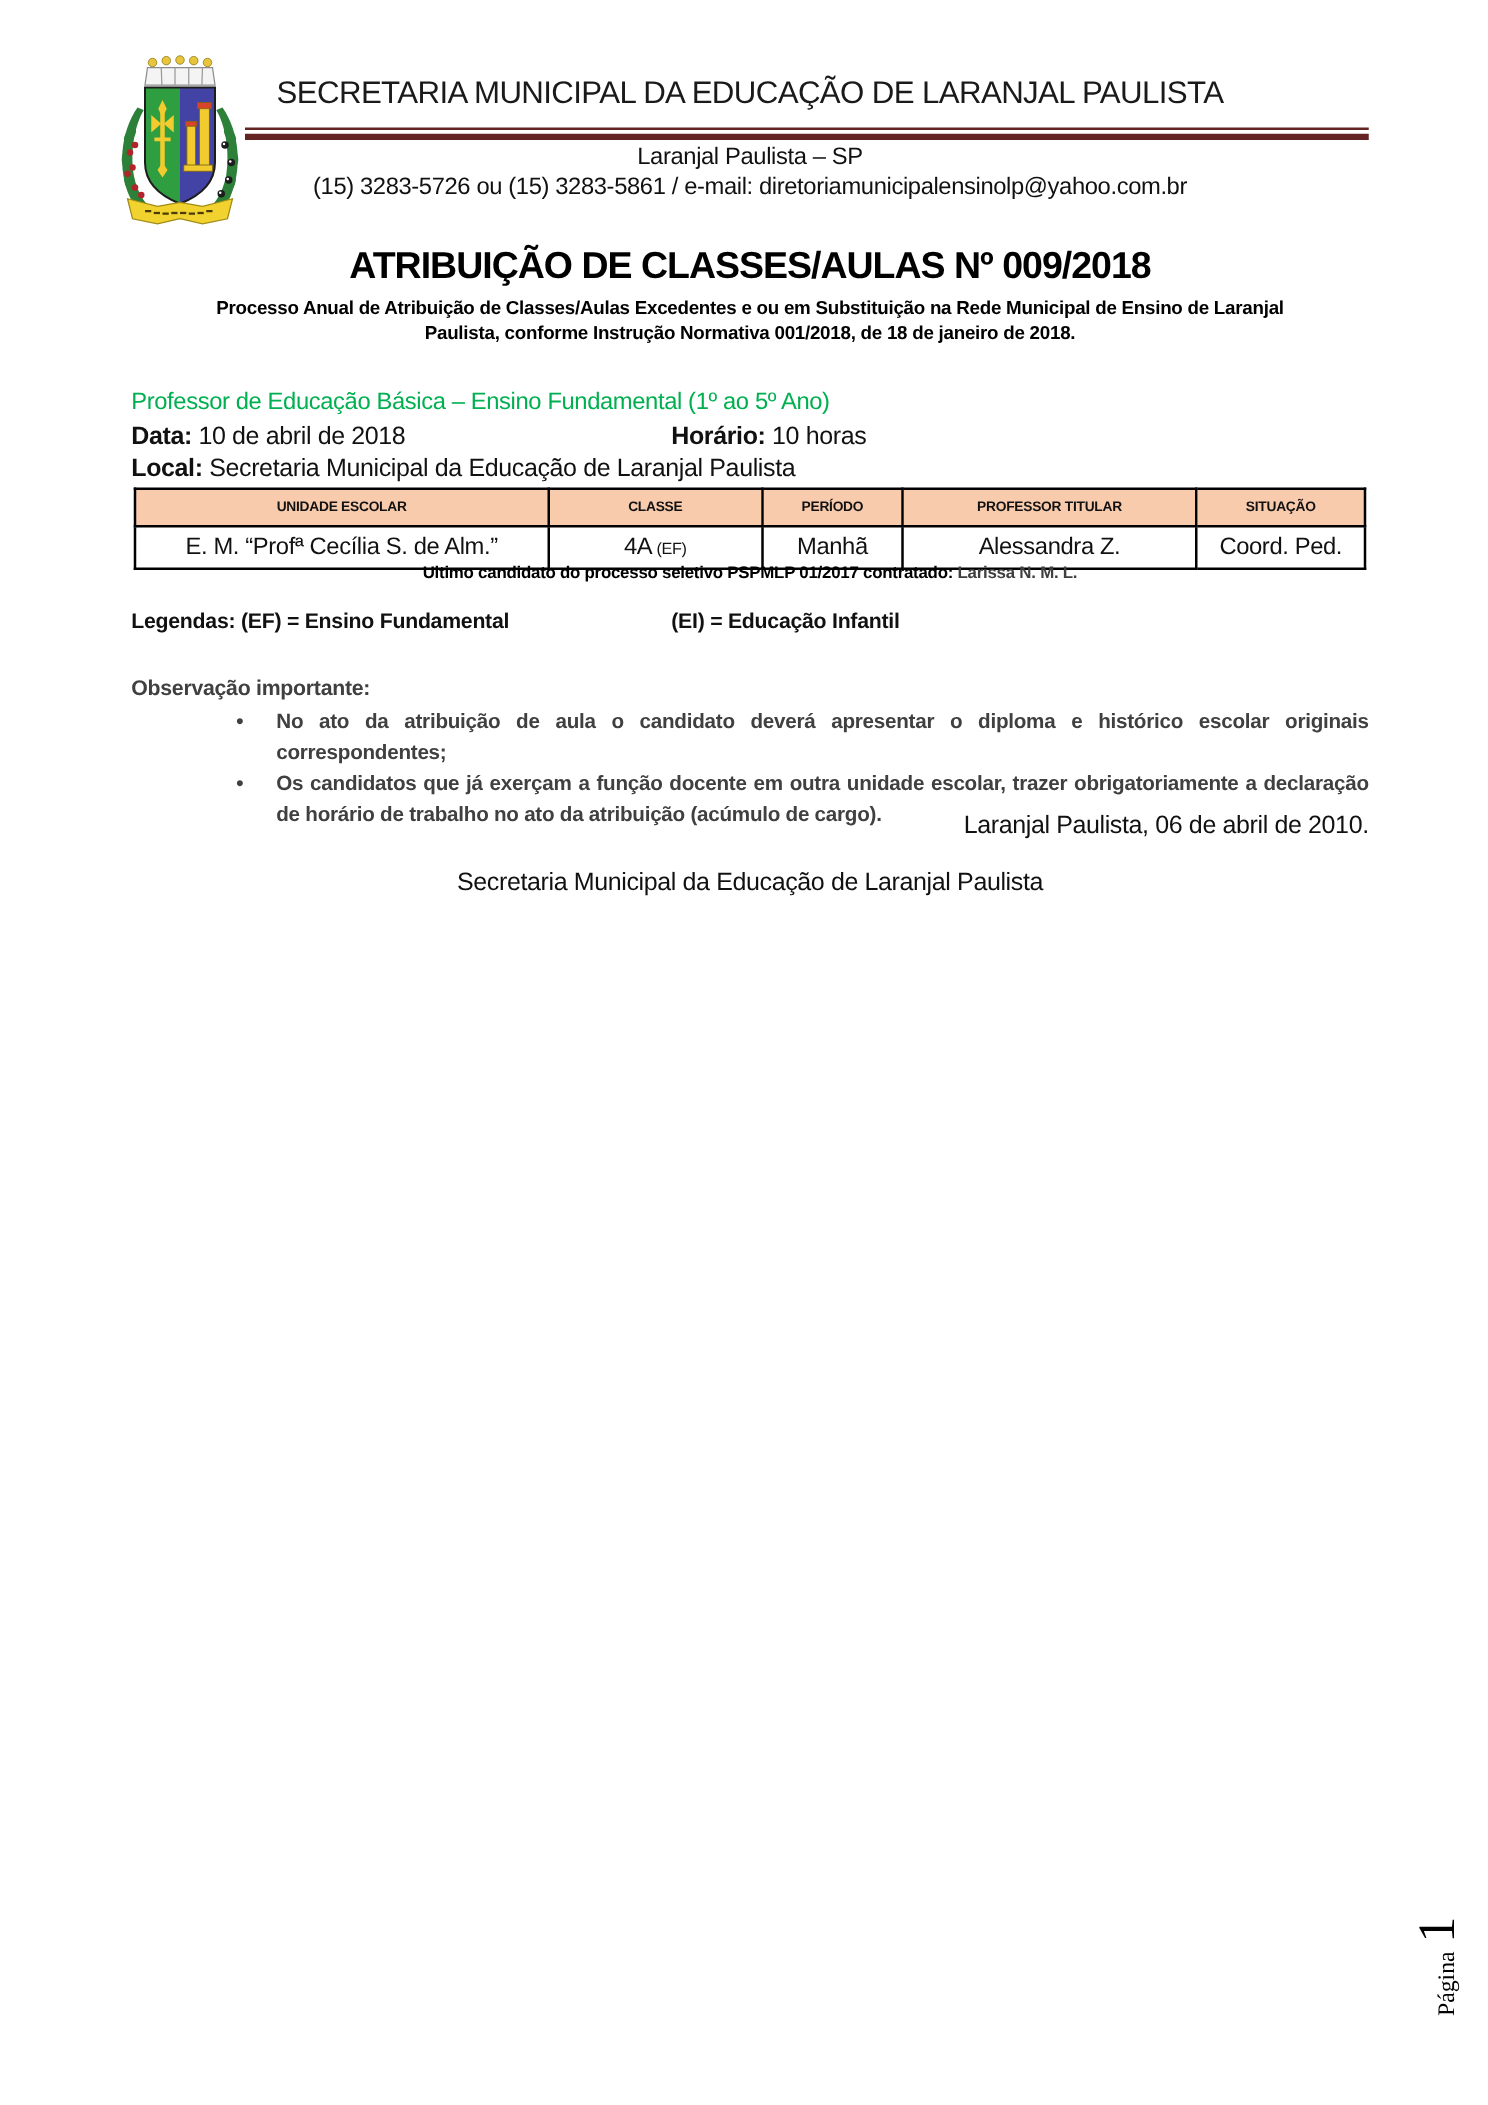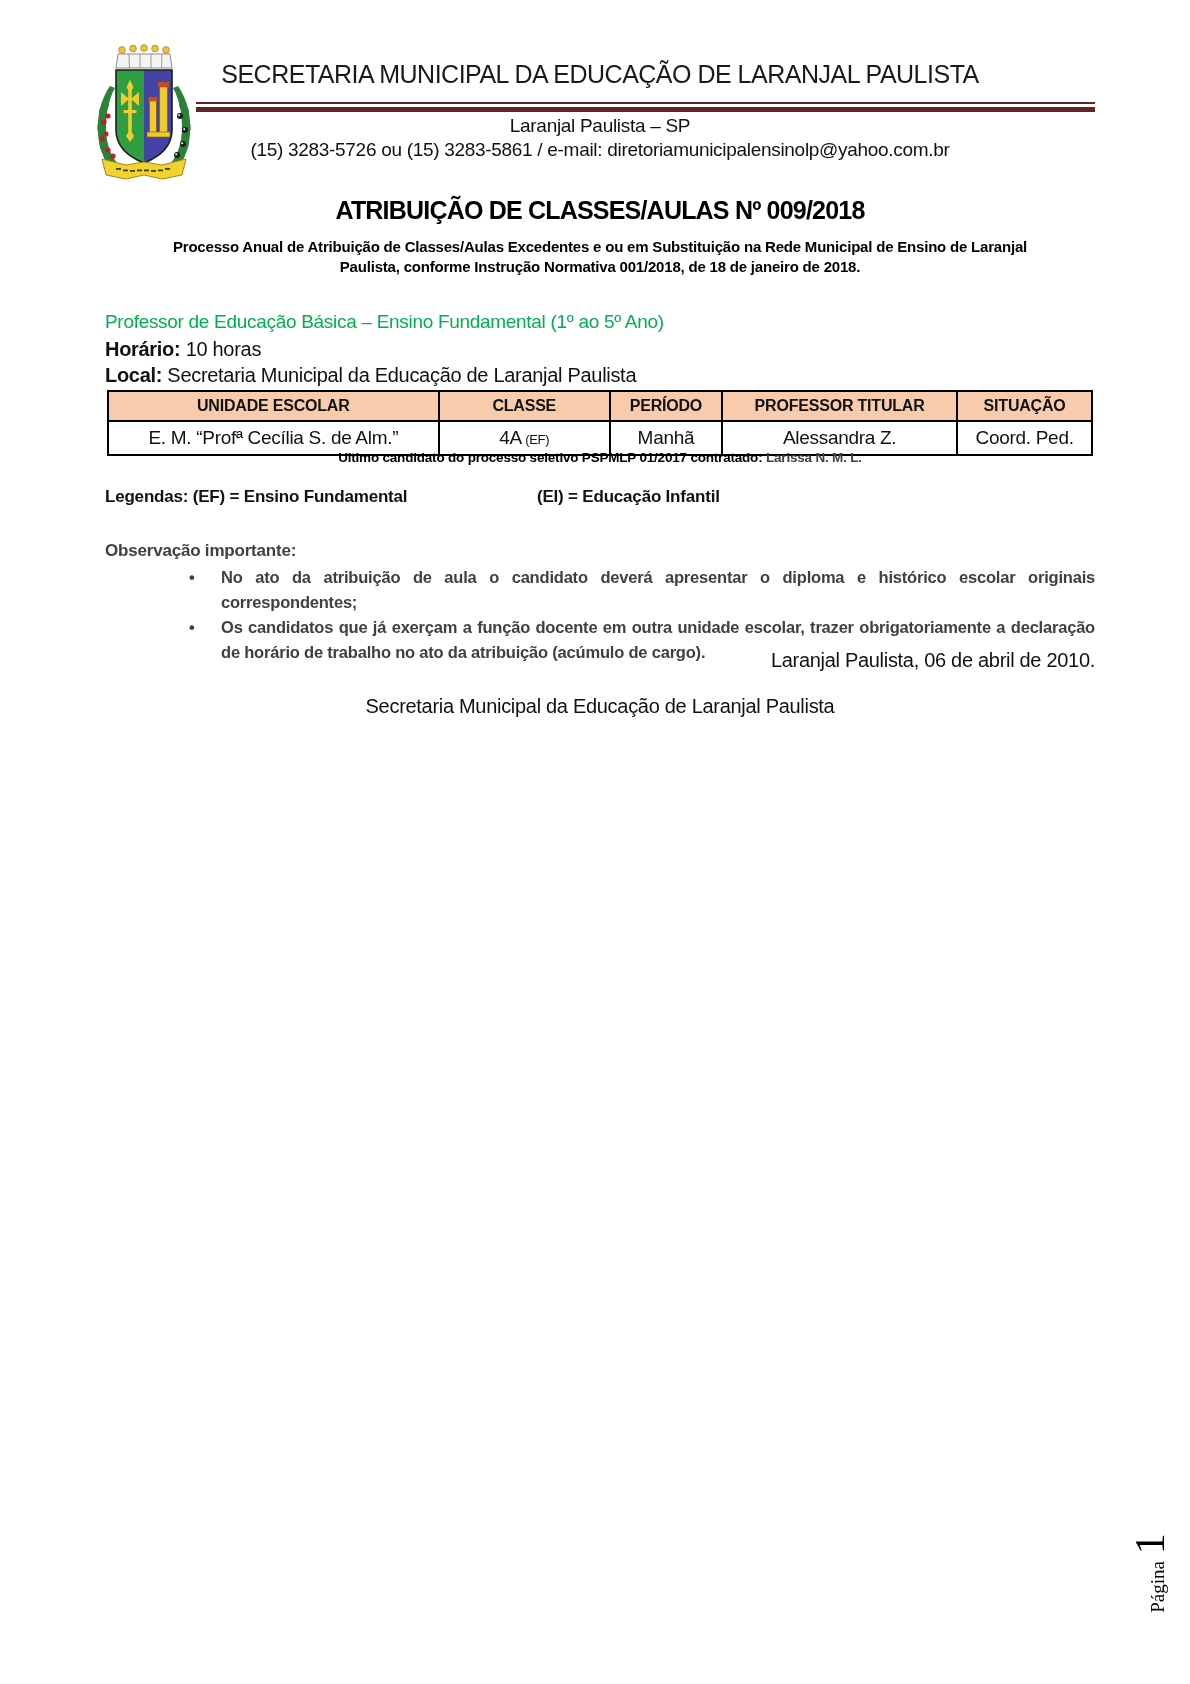--- a/index.html
+++ b/index.html
@@ -21,21 +21,21 @@
   .header-rule .thin{height:2px;background:#632423;}
   .header-rule .gap{height:3px;background:transparent;}
   .header-rule .thick{height:5px;background:#632423;}
   .address-block{
     position:absolute;left:105px;top:114px;width:990px;
     text-align:center;font-size:19px;line-height:24px;letter-spacing:-0.3px;color:#111;
   }
   
   .doc-title{
     position:absolute;left:105px;top:196px;width:990px;
-    text-align:center;font-weight:bold;font-size:25px;letter-spacing:-0.8px;color:#000;
+    text-align:center;font-weight:bold;font-size:30px;letter-spacing:-0.8px;color:#000;
   }
   .doc-subtitle{
     position:absolute;left:155px;top:237px;width:890px;
     text-align:center;font-weight:bold;font-size:15px;line-height:20px;letter-spacing:-0.2px;color:#000;
   }
   
   .role-heading{
     position:absolute;left:105px;top:311px;width:990px;
     font-weight:normal;font-size:19px;letter-spacing:-0.3px;
   }
@@ -47,21 +47,21 @@
   
   .assign-table{
     position:absolute;left:107px;top:390px;width:986px;
     border-collapse:collapse;table-layout:fixed;
   }
   .assign-table th,.assign-table td{
     border:2px solid #000;text-align:center;vertical-align:middle;
     overflow:hidden;white-space:nowrap;
   }
   .assign-table th{
-    height:26px;font-size:16px;font-weight:bold;letter-spacing:-0.2px;
+    height:26px;font-size:11px;font-weight:bold;letter-spacing:-0.2px;
   }
   .assign-table td{height:30px;font-size:19px;letter-spacing:-0.3px;margin-top:12px;}
   .cell-suffix{font-size:13px;}
   .table-footnote{
     position:absolute;left:105px;top:450px;width:990px;
     text-align:center;font-weight:bold;font-size:13.5px;letter-spacing:-0.2px;color:#000;
   }
   
   .legend-row{position:absolute;left:105px;top:487px;width:990px;display:flex;font-weight:bold;font-size:17px;letter-spacing:-0.2px;}
   .obs-heading{position:absolute;left:105px;top:521px;width:990px;font-weight:bold;font-size:17px;letter-spacing:-0.2px;}
@@ -178,20 +178,21 @@
     <div>Laranjal Paulista – SP</div>
     <div>(15) 3283-5726 ou (15) 3283-5861 / e-mail: diretoriamunicipalensinolp@yahoo.com.br</div>
   </div>
 
   <div class="doc-title">ATRIBUIÇÃO DE CLASSES/AULAS Nº 009/2018</div>
   <div class="doc-subtitle">Processo Anual de Atribuição de Classes/Aulas Excedentes e ou em Substituição na Rede Municipal de Ensino de Laranjal Paulista, conforme Instrução Normativa 001/2018, de 18 de janeiro de 2018.</div>
 
   <div class="role-heading c-green">Professor de Educação Básica – Ensino Fundamental (1º ao 5º Ano)</div>
 
   <div class="info-row data-horario">
+    <div class="info-col-left"><span class="lbl">Data:</span><span> 10 de abril de 2018</span></div>
     <div><span class="lbl">Horário:</span><span> 10 horas</span></div>
   </div>
 
   <div class="info-row local">
     <div><span class="lbl">Local:</span><span> Secretaria Municipal da Educação de Laranjal Paulista</span></div>
   </div>
 
   <table class="assign-table">
     <colgroup>
       <col style="width:33.6%">

